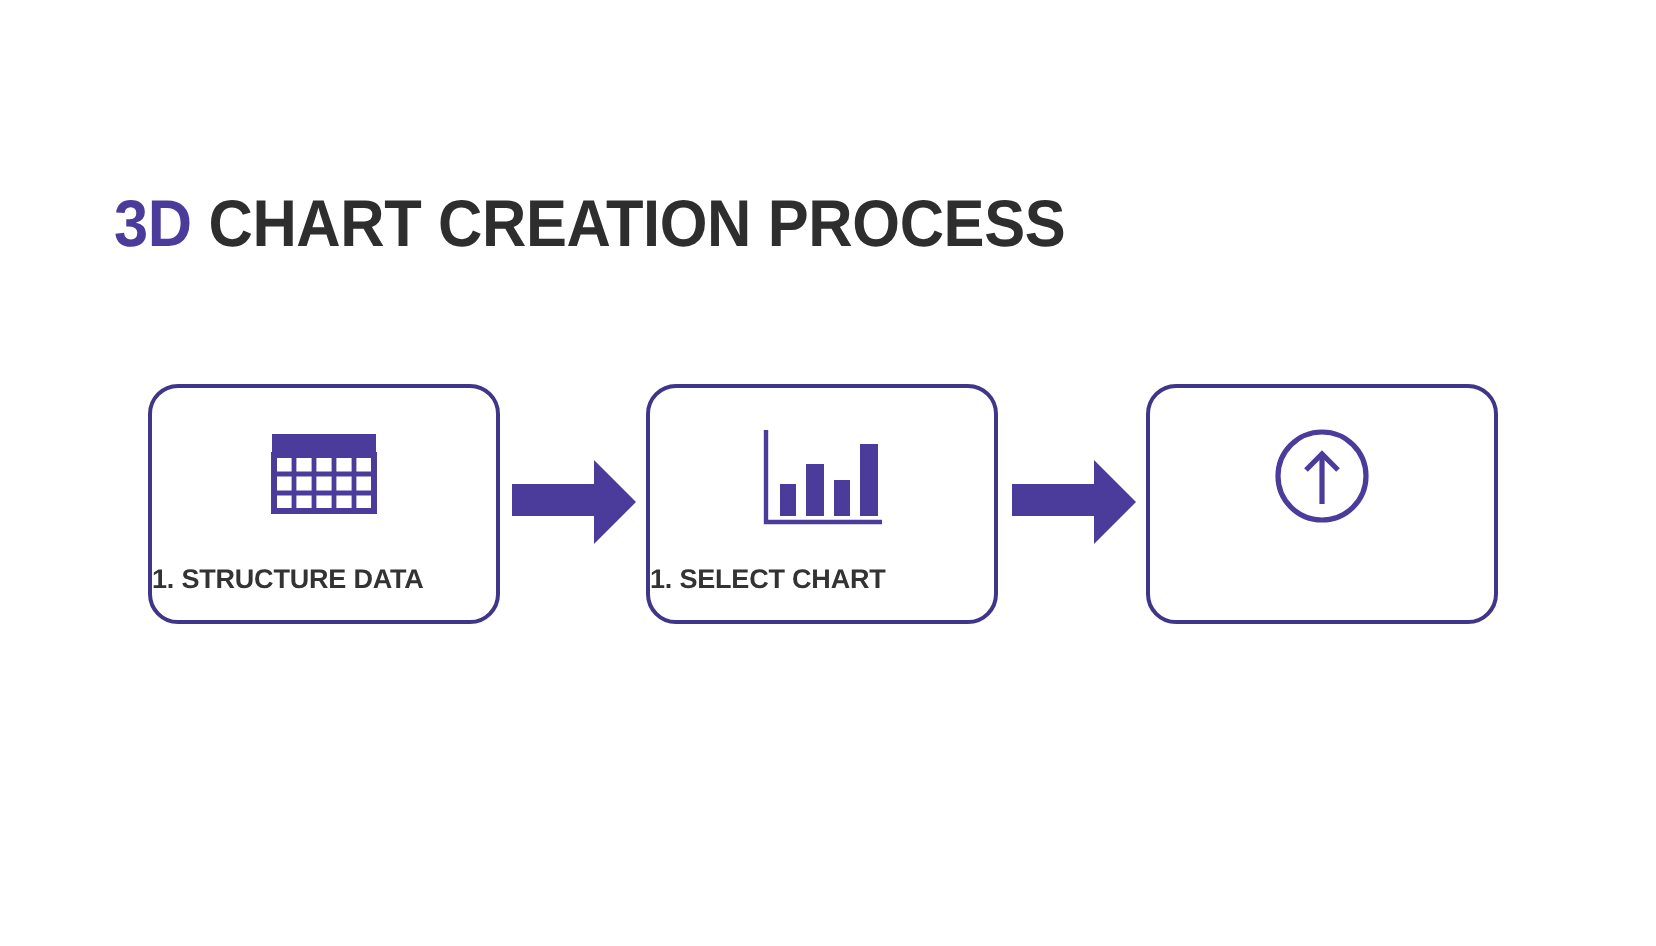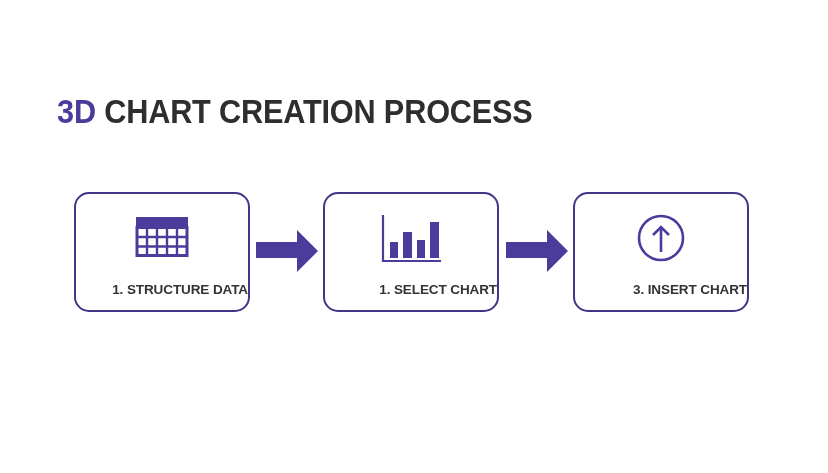--- a/index.html
+++ b/index.html
@@ -48,21 +48,21 @@
       transform: translateX(-50%);
       width: 64px;
       height: 56px;
     }
     .step-icon svg { display: block; width: 64px; height: 56px; }
     .step-label {
       position: absolute;
       left: 0;
       right: 0;
       top: 88px;
-      text-align: right;
+      text-align: left;
       font-family: "Liberation Sans", sans-serif;
       font-weight: bold;
       font-size: 13.5px;
       line-height: 16px;
       color: #333333;
       white-space: nowrap;
       letter-spacing: -0.1px;
     }
     .arrow {
       position: absolute;
@@ -125,14 +125,13 @@
 </div>
 
 <div class="step-box" style="left:573px;">
   <div class="step-icon">
     <svg viewBox="0 0 64 56" xmlns="http://www.w3.org/2000/svg">
       <circle cx="32" cy="28" r="22" fill="none" stroke="#4b3c9c" stroke-width="2.6"></circle>
       <line x1="32" y1="17" x2="32" y2="42" stroke="#4b3c9c" stroke-width="2.6"></line>
       <polyline points="24,25 32,17 40,25" fill="none" stroke="#4b3c9c" stroke-width="2.6" stroke-linejoin="miter"></polyline>
     </svg>
   </div>
-  <div class="step-label">3. INSERT CHART</div>
 </div>
 
 </body></html>

